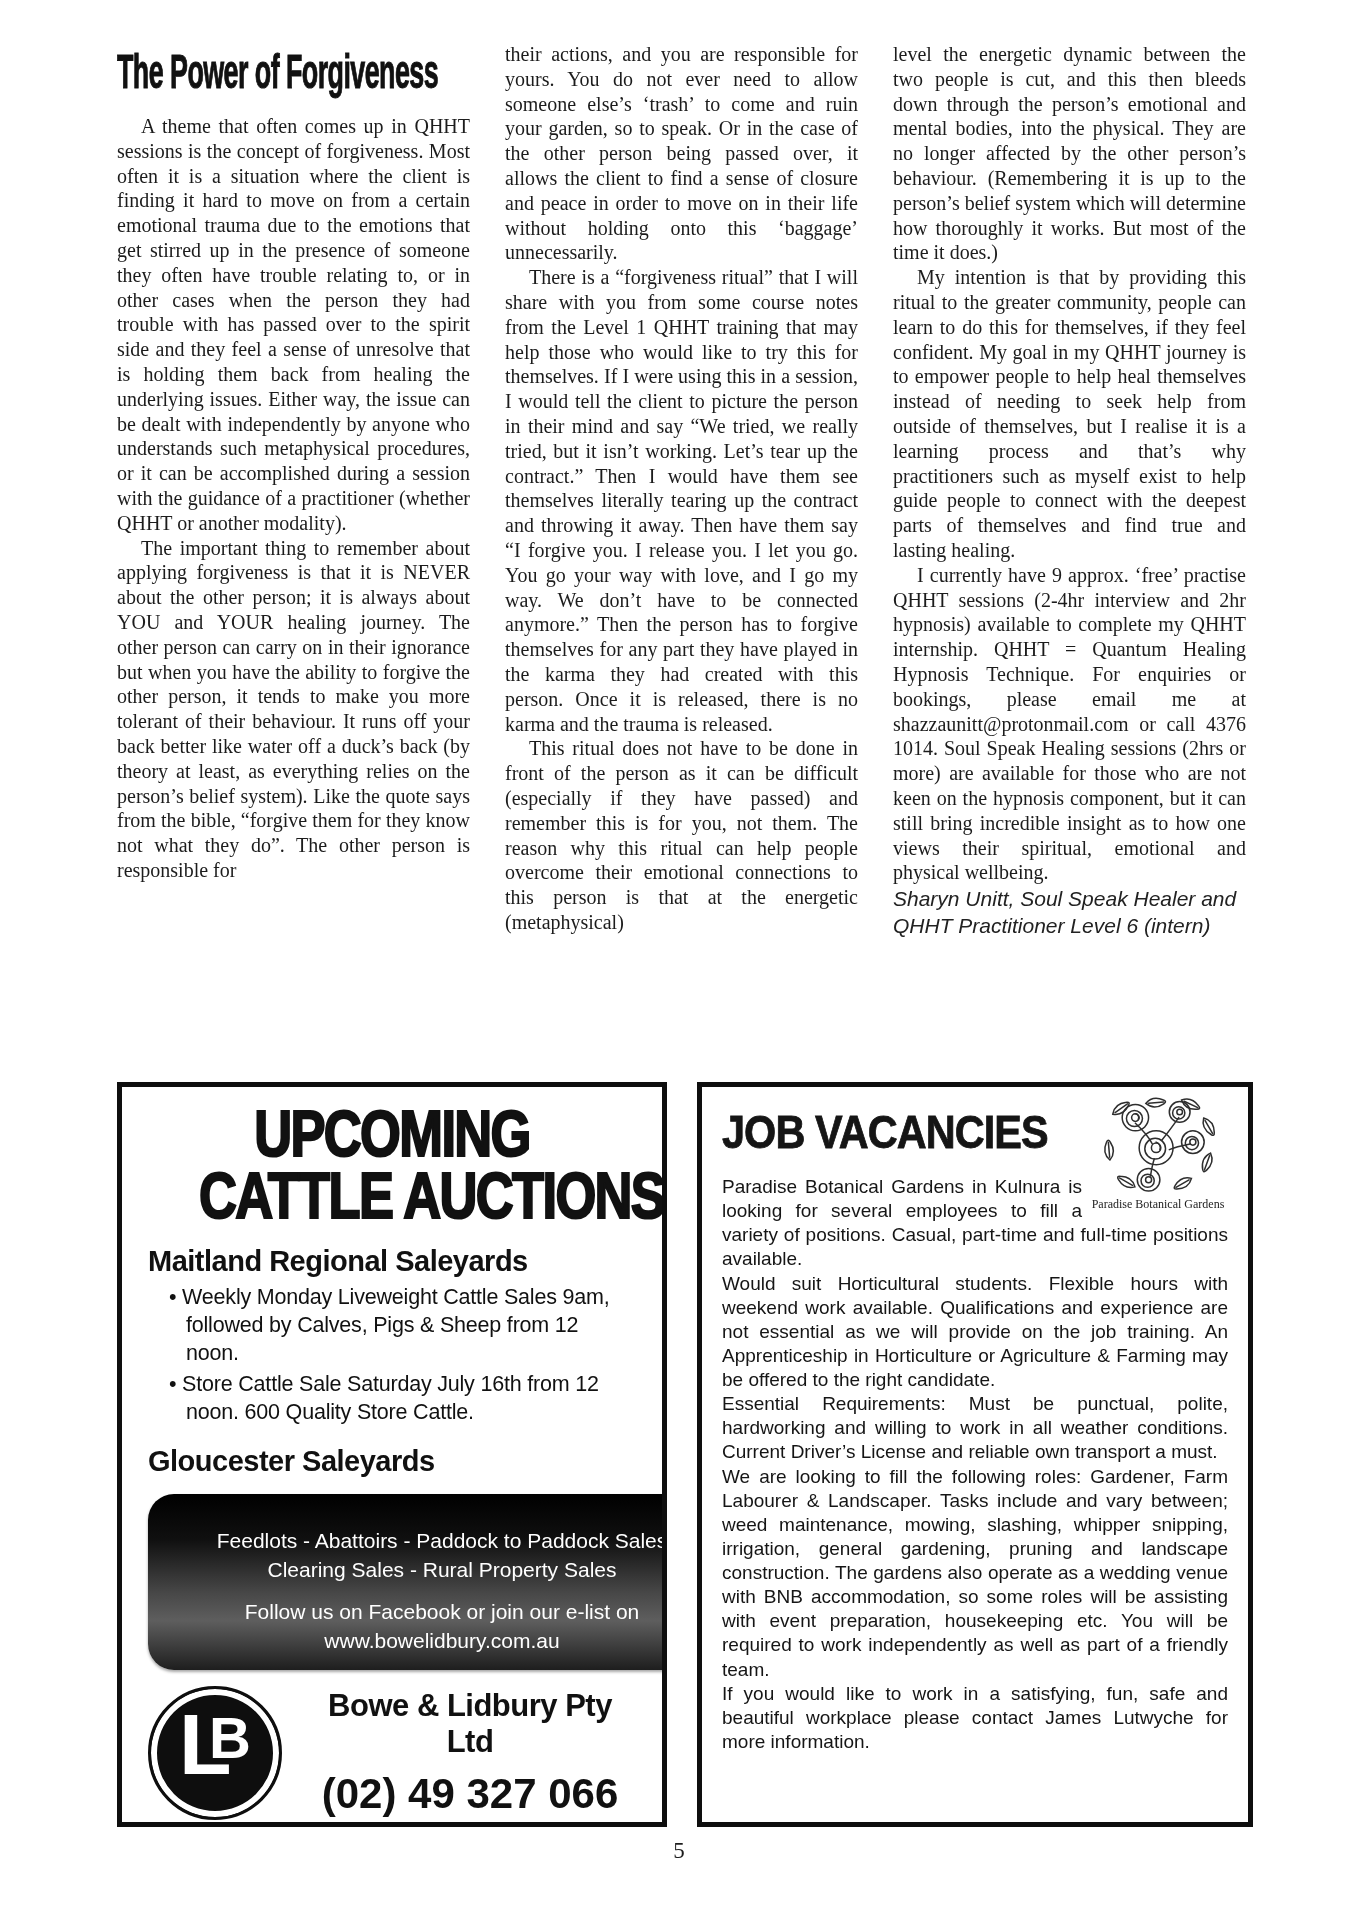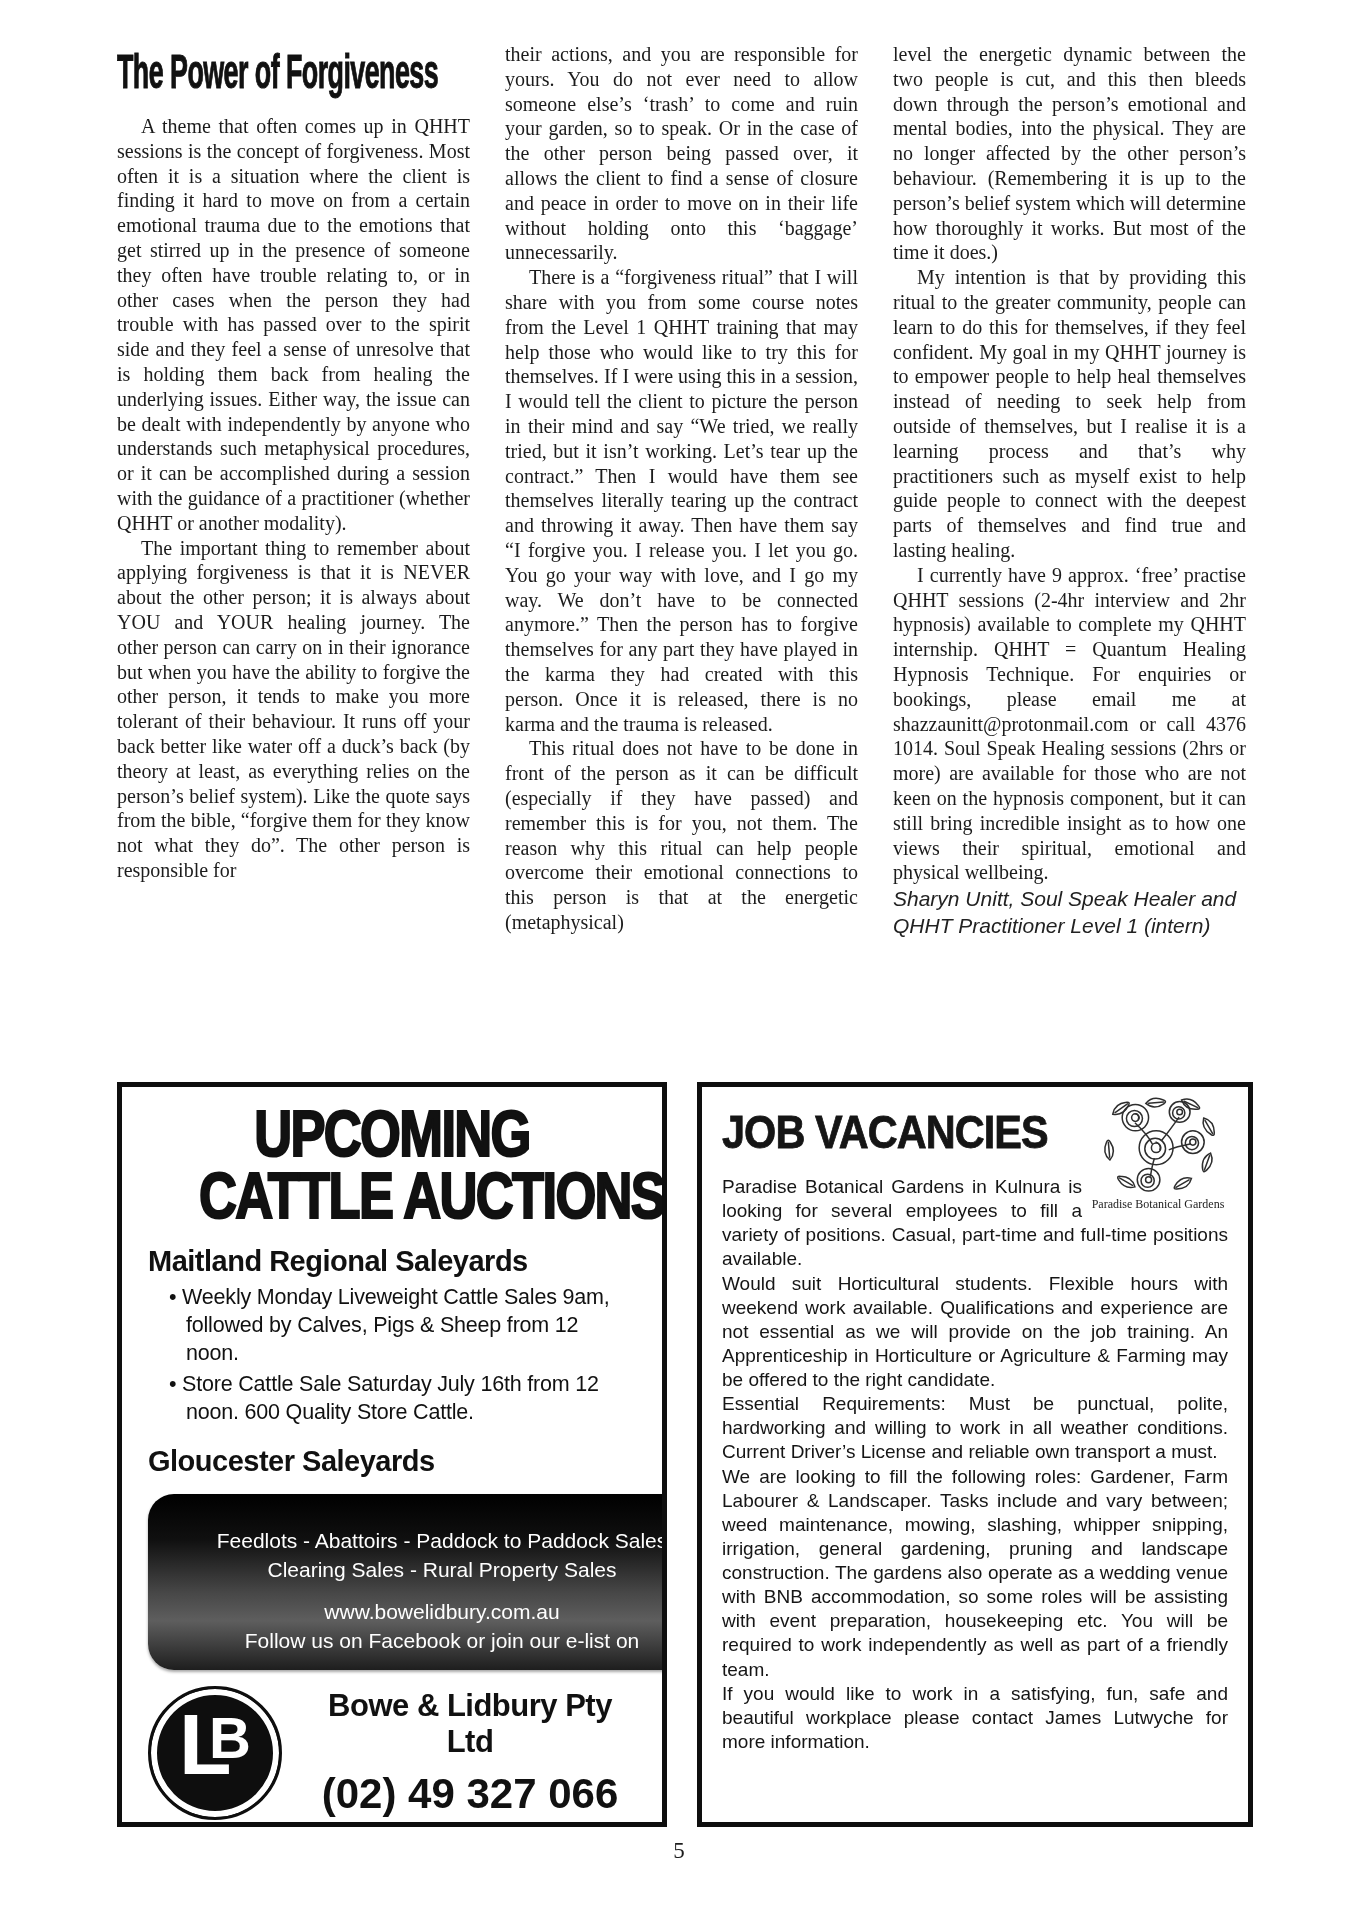--- a/index.html
+++ b/index.html
@@ -88,21 +88,21 @@
       <p>their actions, and you are responsible for yours. You do not ever need to allow someone else’s ‘trash’ to come and ruin your garden, so to speak. Or in the case of the other person being passed over, it allows the client to find a sense of closure and peace in order to move on in their life without holding onto this ‘baggage’ unnecessarily.</p>
       <p class="ind">There is a “forgiveness ritual” that I will share with you from some course notes from the Level 1 QHHT training that may help those who would like to try this for themselves. If I were using this in a session, I would tell the client to picture the person in their mind and say “We tried, we really tried, but it isn’t working. Let’s tear up the contract.” Then I would have them see themselves literally tearing up the contract and throwing it away. Then have them say “I forgive you. I release you. I let you go. You go your way with love, and I go my way. We don’t have to be connected anymore.” Then the person has to forgive themselves for any part they have played in the karma they had created with this person. Once it is released, there is no karma and the trauma is released.</p>
       <p class="ind">This ritual does not have to be done in front of the person as it can be difficult (especially if they have passed) and remember this is for you, not them. The reason why this ritual can help people overcome their emotional connections to this person is that at the energetic (metaphysical)</p>
     </div>
     <div class="col">
       <p>level the energetic dynamic between the two people is cut, and this then bleeds down through the person’s emotional and mental bodies, into the physical. They are no longer affected by the other person’s behaviour. (Remembering it is up to the person’s belief system which will determine how thoroughly it works. But most of the time it does.)</p>
       <p class="ind">My intention is that by providing this ritual to the greater community, people can learn to do this for themselves, if they feel confident. My goal in my QHHT journey is to empower people to help heal themselves instead of needing to seek help from outside of themselves, but I realise it is a learning process and that’s why practitioners such as myself exist to help guide people to connect with the deepest parts of themselves and find true and lasting healing.</p>
       <p class="ind">I currently have 9 approx. ‘free’ practise QHHT sessions (2-4hr interview and 2hr hypnosis) available to complete my QHHT internship. QHHT = Quantum Healing Hypnosis Technique. For enquiries or bookings, please email me at shazzaunitt@protonmail.com or call 4376 1014. Soul Speak Healing sessions (2hrs or more) are available for those who are not keen on the hypnosis component, but it can still bring incredible insight as to how one views their spiritual, emotional and physical wellbeing.</p>
       <p class="signature">
         <span>Sharyn Unitt, Soul Speak Healer and</span><br>
-        <span>QHHT Practitioner Level 1 (intern)</span>
+        <span>QHHT Practitioner Level 6 (intern)</span>
       </p>
     </div>
   </div>
 
   <div class="ads">
 
     <div class="ad cattle-ad">
       <div class="cattle-title">
         <span class="cond2">UPCOMING</span><br>
         <span class="cond2">CATTLE AUCTIONS</span>
@@ -113,22 +113,22 @@
         <li>Weekly Monday Liveweight Cattle Sales 9am, followed by Calves, Pigs &amp; Sheep from 12 noon.</li>
         <li>Store Cattle Sale Saturday July 16th from 12 noon. 600 Quality Store Cattle.</li>
       </ul>
 
       <div class="sale-heading">Gloucester Saleyards</div>
 
       <div class="services-box">
         <div>Feedlots - Abattoirs - Paddock to Paddock Sales</div>
         <div>Clearing Sales - Rural Property Sales</div>
         <div class="services-gap"></div>
+        <div>Follow us on Facebook or join our e-list on</div>
         <div>www.bowelidbury.com.au</div>
-        <div>Follow us on Facebook or join our e-list on</div>
       </div>
 
       <div class="company-row">
         <div class="lb-logo">
           <span class="lb-l">L</span>
           <span class="lb-b">B</span>
         </div>
         <div class="company-info">
           <div class="company-name">Bowe &amp; Lidbury Pty Ltd</div>
           <div class="company-phone">(02) 49 327 066</div>

